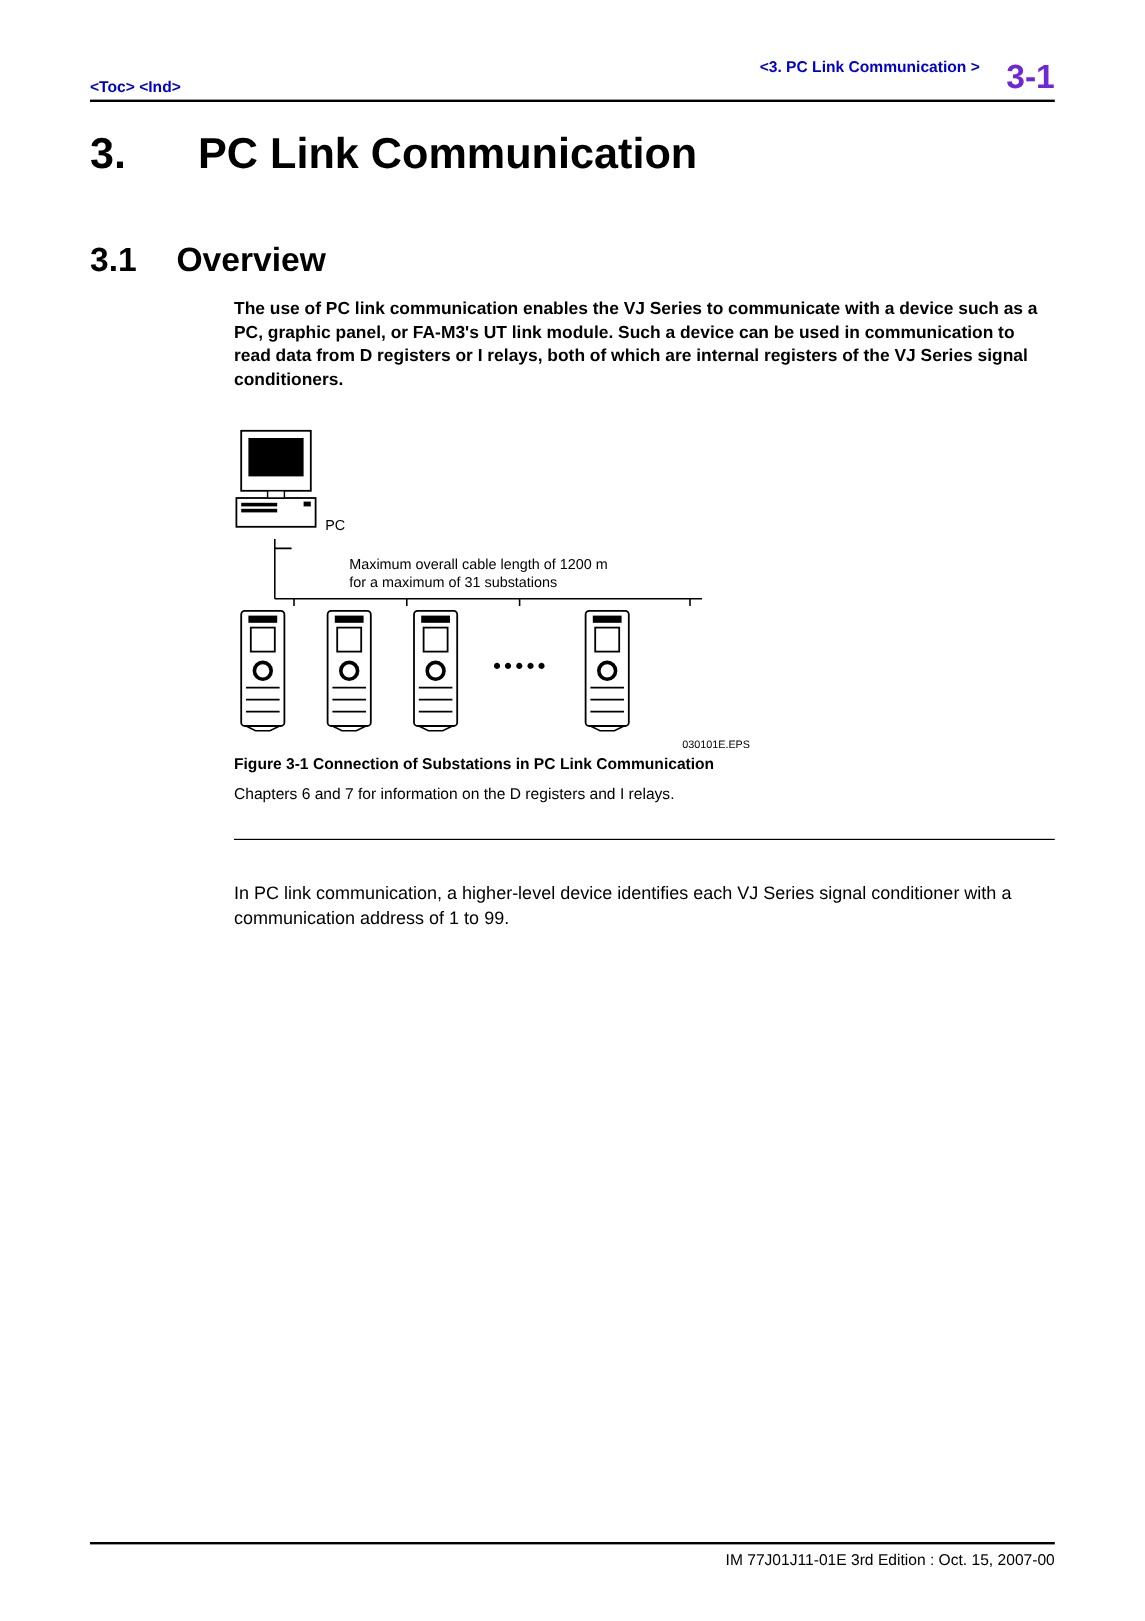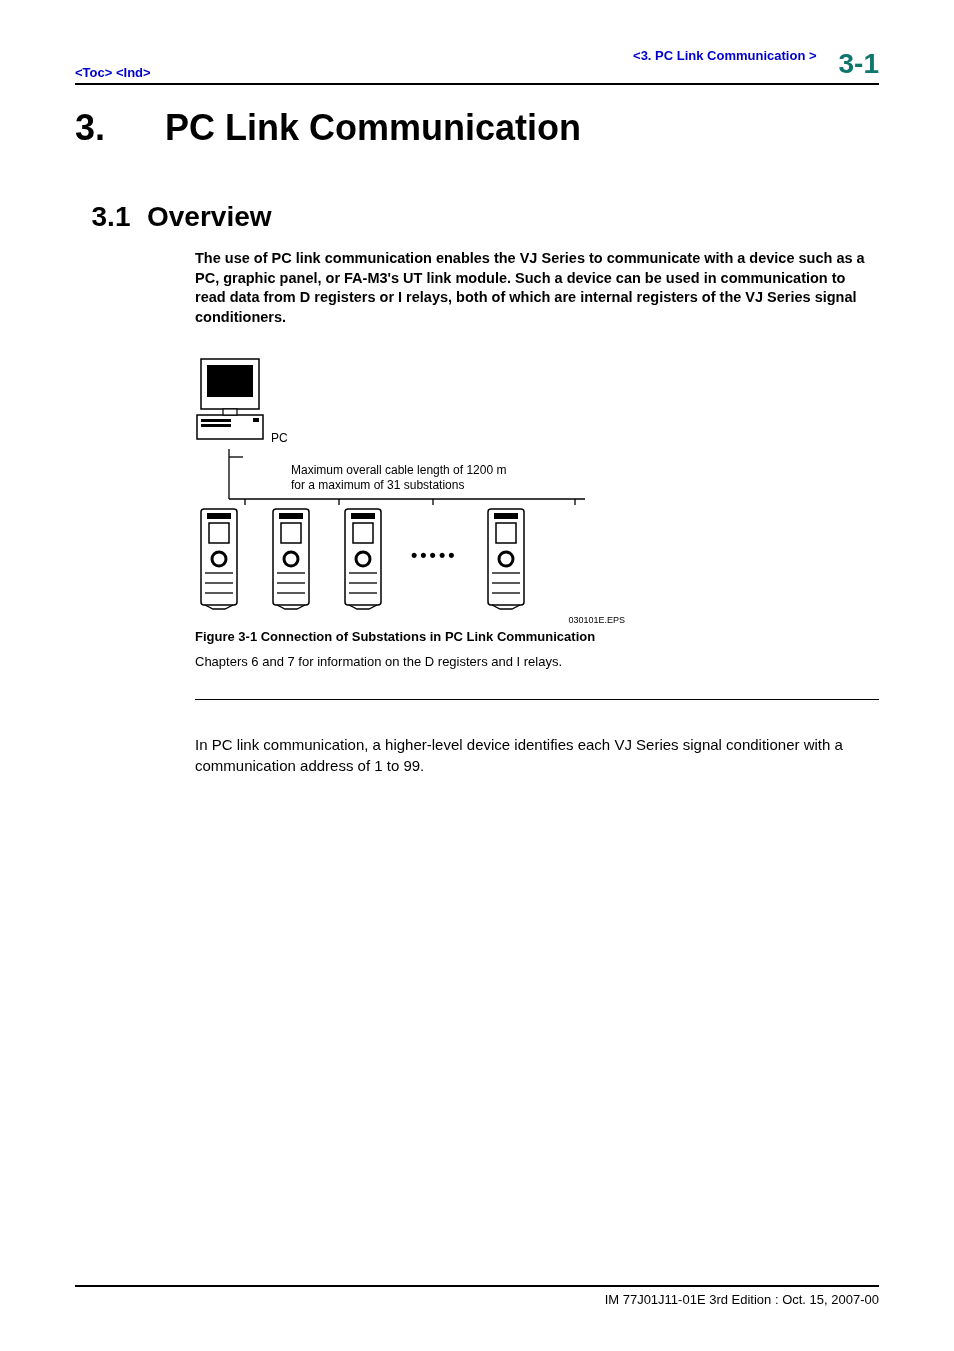--- a/index.html
+++ b/index.html
@@ -27,35 +27,35 @@
   .header-left a { color: #0000cc; text-decoration: none; }
   .header-right-wrap { display: flex; align-items: flex-start; gap: 22px; }
   .header-right {
     color: #0000cc;
     font-size: 13px;
     font-weight: bold;
   }
   .page-no {
     font-size: 28px;
     font-weight: bold;
-    color: #0f766e;
+    color: #6d28d9;
   }
   h1 {
     font-size: 36px;
     font-weight: bold;
     margin-top: 22px;
     letter-spacing: 0px;
   }
   h1 .chnum { display:inline-block; width: 90px; }
   h2 {
     font-size: 28px;
     font-weight: bold;
     margin-top: 52px;
   }
-  h2 .secnum { display:inline-block; width: 72px; text-align: center; }
+  h2 .secnum { display:inline-block; width: 72px; }
   .indent-block { margin-left: 120px; }
   .intro {
     font-size: 14.5px;
     font-weight: bold;
     margin-top: 16px;
     line-height: 1.35;
   }
   .figure-area {
     margin-top: 30px;
     position: relative;

